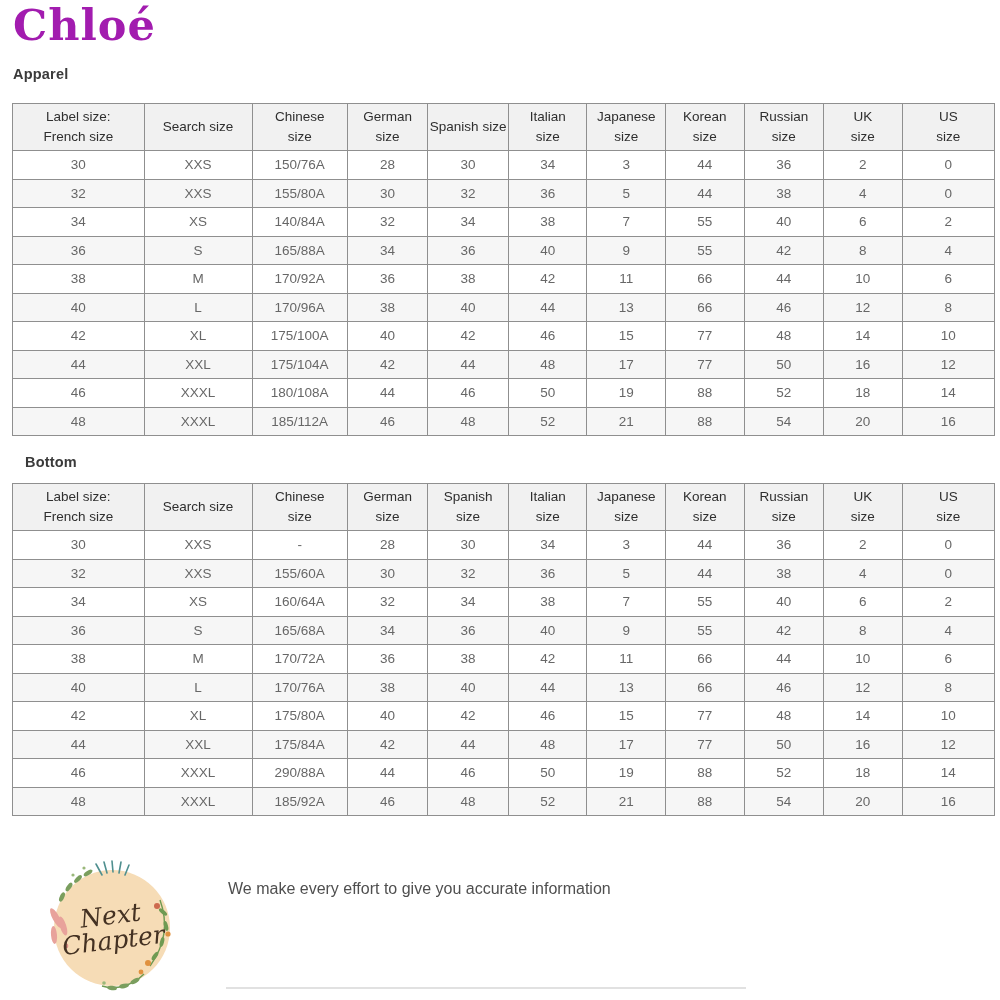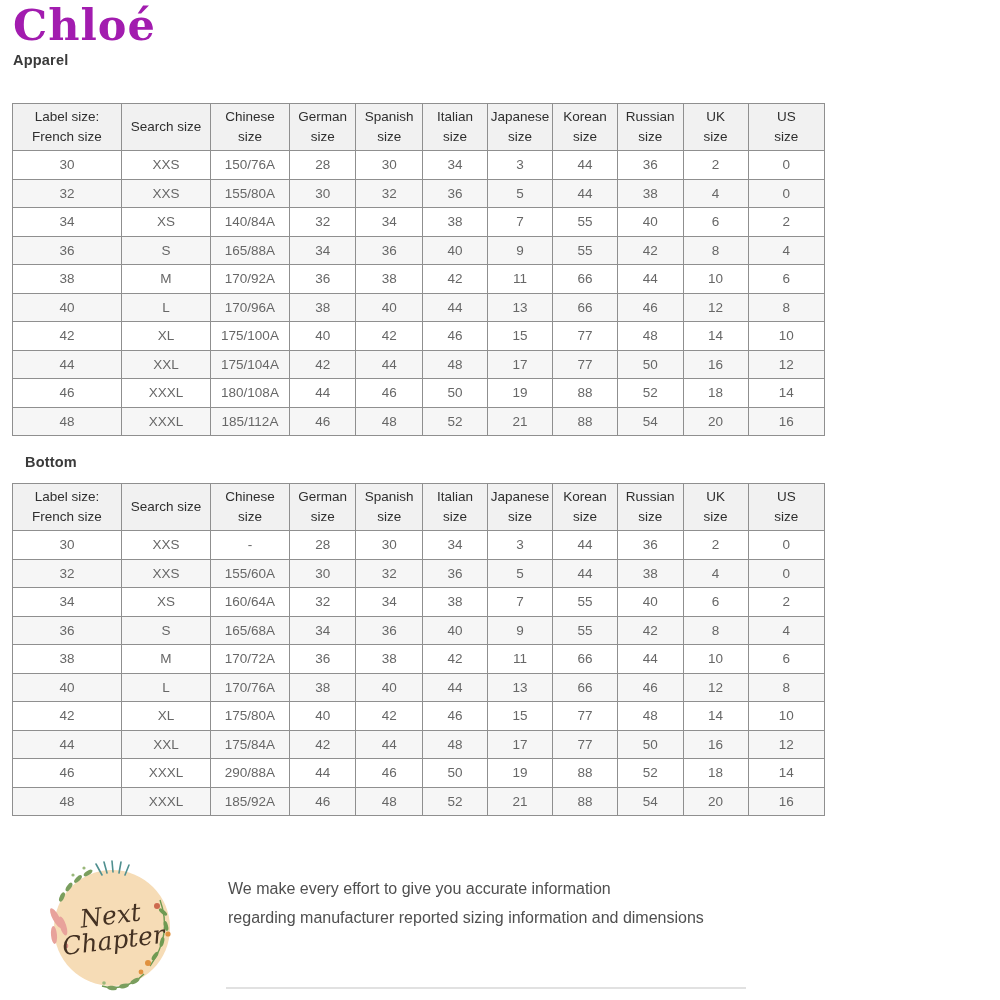--- a/index.html
+++ b/index.html
@@ -8,25 +8,25 @@
   .logo {
     position:absolute; left:13px; top:0px;
     font-family:"DejaVu Serif",serif; font-weight:bold;
     font-size:43px; letter-spacing:1px; color:#a21caf;
   }
 
   .section-label {
     position:absolute; left:13px;
     font-size:14.5px; color:#3a3a3a; font-weight:bold; letter-spacing:.2px;
   }
-  .section-label.apparel { top:52px; }
+  .section-label.apparel { top:66px; }
   .section-label.bottom  { top:454px;margin-left:12px; }
 
   table.size-table {
-    position:absolute; left:12px; width:813px;
+    position:absolute; left:12px; width:983px;
     border-collapse:collapse; table-layout:fixed;
     text-align:center;
   }
   table.size-table.t0 { top:103px; }
   table.size-table.t1 { top:483px; }
 
   .size-table th, .size-table td { border:1px solid #8f8f8f; padding:0; }
   .size-table th {
     background:#f1f1f1; font-weight:normal; color:#2f2f2f;
     font-size:13.5px; line-height:1.5; height:46px;
@@ -466,15 +466,14 @@
     <circle cx="60" cy="123" r="1.8" fill="#9ab87a"></circle>
   </svg>
   <div class="badge-text">
     <span>Next</span>
     <span>Chapter</span>
   </div>
 </div>
 
 <div class="disclaimer">
   <div>We make every effort to give you accurate information</div>
-  <div>regarding manufacturer reported sizing information and dimensions</div>
 </div>
 <div class="disclaimer-underline"></div>
 
 </body></html>

